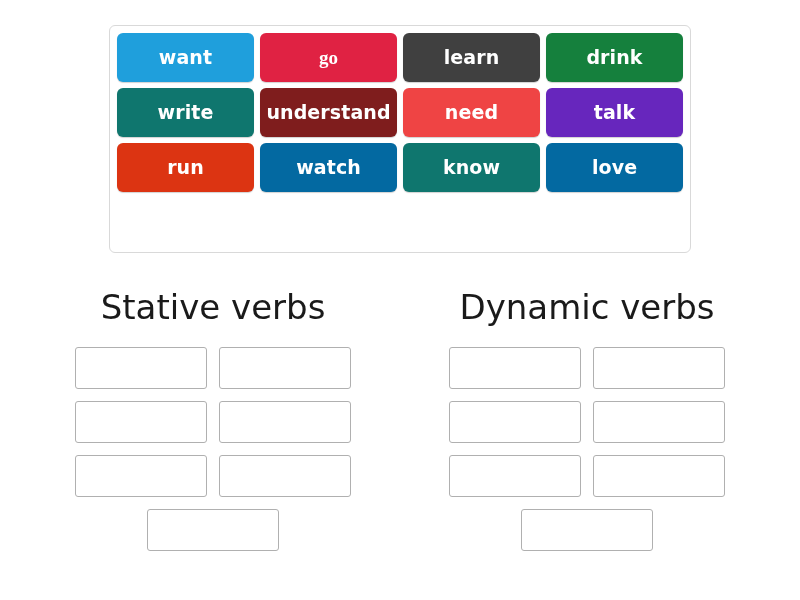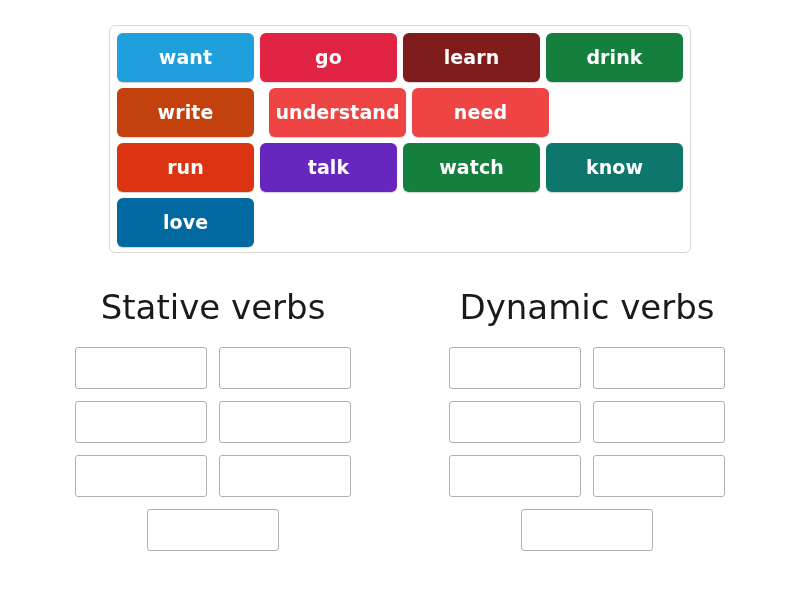--- a/index.html
+++ b/index.html
@@ -108,29 +108,29 @@
   }
 </style>
 </head>
 <body>
 
 <div id="stage">
 
   <div class="word-bank">
     <div class="tile-grid">
         <div class="tile" style="background: rgb(31, 159, 220);">want</div>
-        <div class="tile" style="background: rgb(224, 34, 67);">go</div>
-        <div class="tile" style="background: #7f1d1d;">learn</div>
+        <div class="tile" style="background: rgb(224, 34, 67); font-family: Liberation Serif, serif;">go</div>
+        <div class="tile" style="background: #404040;">learn</div>
         <div class="tile" style="background: #15803d;">drink</div>
-        <div class="tile" style="background: #c2410c;">write</div>
-        <div class="tile" style="background: #ef4444; margin-left: 9px;">understand</div>
+        <div class="tile" style="background: #0f766e;">write</div>
+        <div class="tile" style="background: #7f1d1d;">understand</div>
         <div class="tile" style="background: #ef4444;">need</div>
+        <div class="tile" style="background: rgb(103, 38, 189);">talk</div>
         <div class="tile" style="background: rgb(220, 52, 18);">run</div>
-        <div class="tile" style="background: rgb(103, 38, 189);">talk</div>
-        <div class="tile" style="background: #15803d;">watch</div>
+        <div class="tile" style="background: #0369a1;">watch</div>
         <div class="tile" style="background: #0f766e;">know</div>
         <div class="tile" style="background: #0369a1;">love</div>
       </div>
   </div>
 
   <div class="columns">
       <div class="column">
         <div class="column-title">Stative verbs</div>
         <div class="slot-grid">
           <div class="slot"></div>

